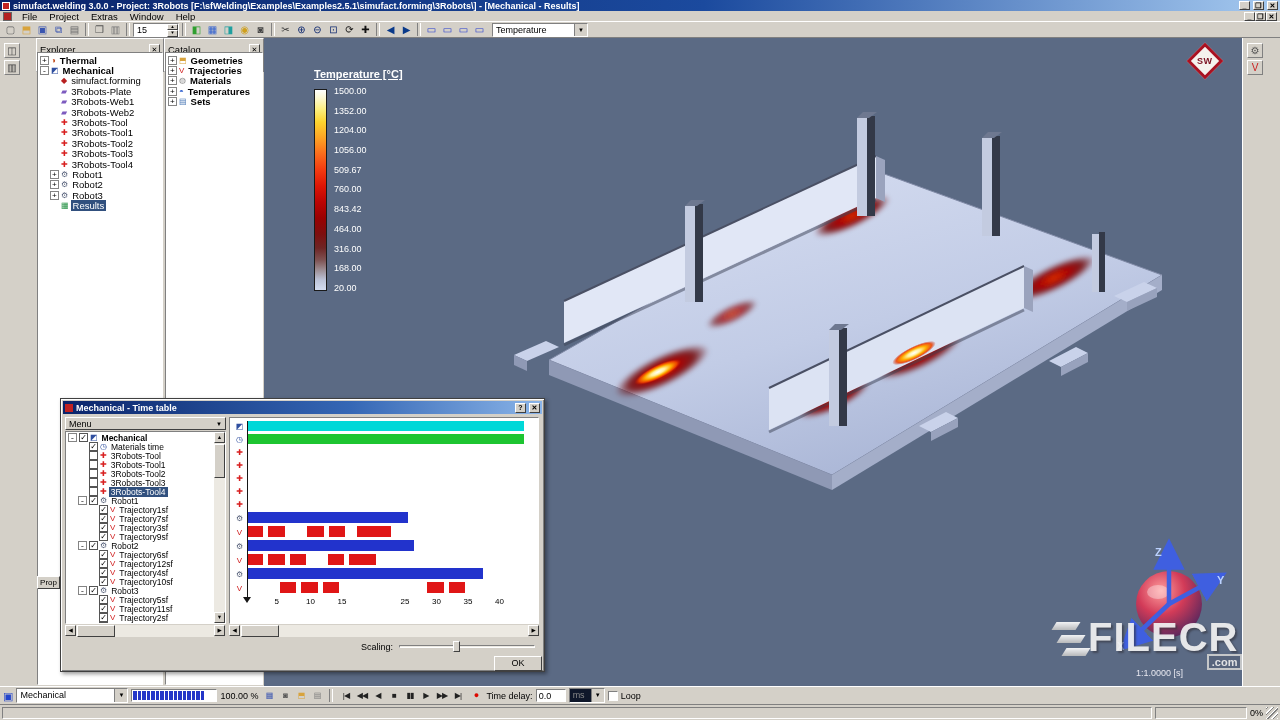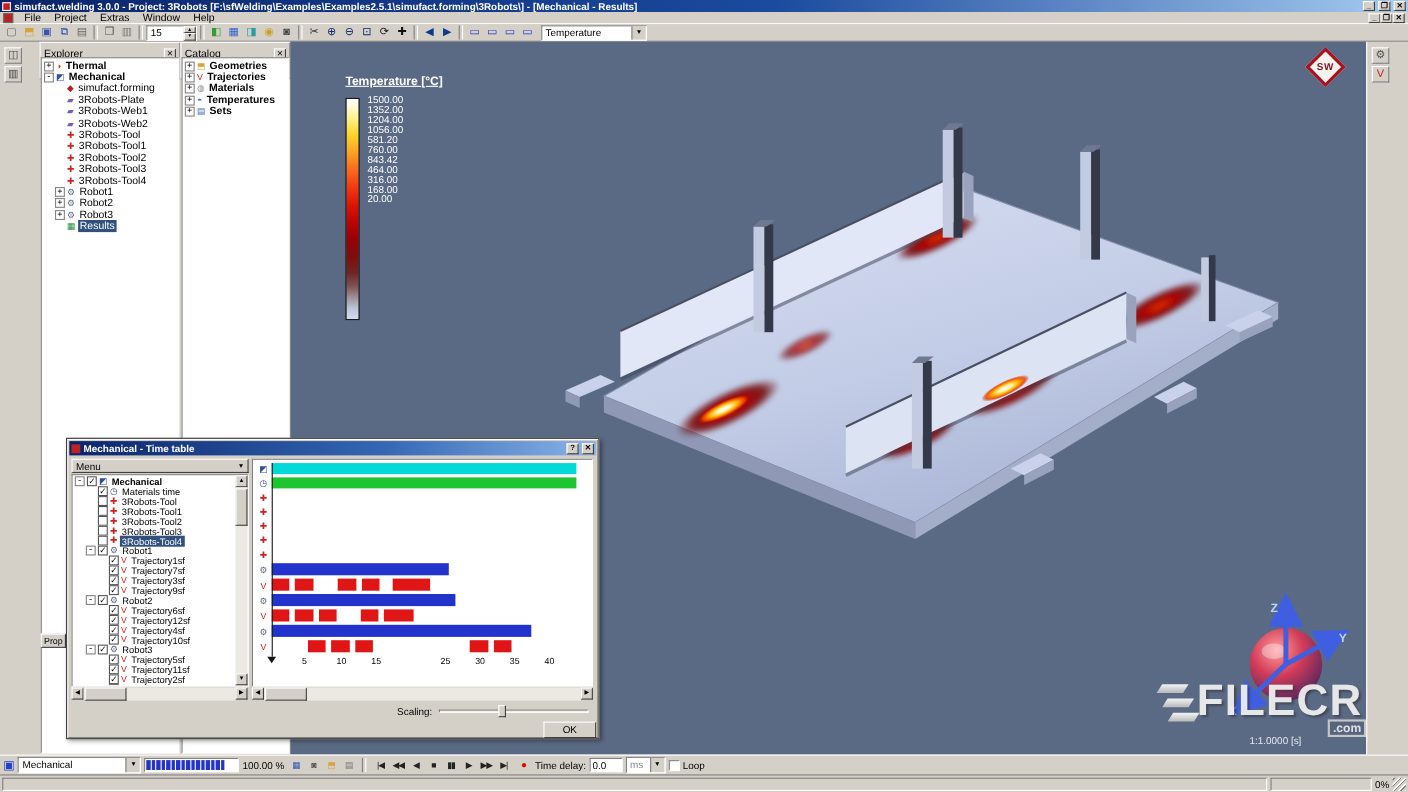--- a/index.html
+++ b/index.html
@@ -17,21 +17,21 @@
 .menubar{left:0;top:11px;width:1280px;height:11px;background:#d4d0c8;display:flex;align-items:center;padding:0 3px;border-bottom:1px solid #fff}
 .mdiicon{width:9px;height:9px;background:#b42222;border:1px solid #666;margin-right:4px;flex:none}
 .mitem{padding:0 6px;font-size:9.5px;line-height:11px}
 .mspacer{flex:1}
 .toolbar{left:0;top:22px;width:1280px;height:16px;background:#d4d0c8;display:flex;align-items:center;padding:0 3px;gap:1px;border-bottom:1px solid #808080}
 .tico{width:15px;height:14px;font-size:10px;line-height:13px;text-align:center;flex:none}
 .tsep{width:4px;height:13px;border-left:1px solid #808080;border-right:1px solid #fff;margin:0 2px;flex:none}
 .combo{display:flex;align-items:stretch;height:14px;background:#fff;border:1px solid;border-color:#808080 #fff #fff #808080;flex:none}
 .combo .cv{flex:1;font-size:9px;line-height:12px;padding:0 3px;white-space:nowrap;overflow:hidden}
 .combo .ca{width:13px;background:#d4d0c8;border-left:1px solid #808080;font-size:6px;line-height:12px;text-align:center}
-.combo.disabled{background:#ffffff}
+.combo.disabled{background:#0f172a}
 .combo.disabled .cv{color:#888}
 .spin{display:flex;flex-direction:column;width:11px}
 .spin span{flex:1;background:#d4d0c8;border:1px solid;border-color:#fff #404040 #404040 #fff;font-size:4.5px;line-height:4.5px;text-align:center}
 
 
 .leftstrip{left:0;top:38px;width:36px;height:648px;background:#d4d0c8;padding-top:3px}
 .rightstrip{left:1242px;top:38px;width:38px;height:648px;background:#d4d0c8;padding-top:3px;border-left:1px solid #fff}
 .lsico{display:block;width:16px;height:15px;margin:2px 0 2px 4px;text-align:center;font-size:10px;line-height:14px;border:1px solid;border-color:#fff #808080 #808080 #fff}
 .sidepanel{background:#d4d0c8}
 .phead{height:13px;display:flex;align-items:flex-end;padding:16px 3px;font-size:9.5px;border:1px solid;border-color:#fff #808080 #808080 #fff}
@@ -47,21 +47,21 @@
 .tlb{padding:0 2px}
 .trow.sel .tlb{background:#31507e;color:#fff}
 .propTab{font-size:8px;line-height:11px;text-align:center;z-index:5}
 
 
 .viewport{left:264px;top:38px;width:978px;height:648px;background:#5b6a84;overflow:hidden}
 .legend{position:absolute;left:50px;top:30px;color:#fff}
 .legtitle{font-size:11px;font-weight:bold;text-decoration:underline;margin-bottom:9px}
 .legbody{display:flex}
 .legbar{width:13px;height:202px;border:1px solid #1a1a1a;background:linear-gradient(180deg,#ffffff 0%,#fdf9d2 4%,#fdee7a 10%,#fed42e 16%,#fda324 24%,#fb6b1c 32%,#f33a10 40%,#dd1505 48%,#bb0404 56%,#990101 64%,#7d0f0f 72%,#6e2525 79%,#7e5252 85%,#9d8e94 90%,#bcc3d8 95%,#d3dcf0 100%)}
-.legvals{display:flex;flex-direction:column;height:206px;margin-left:7px;margin-top:-2px}
+.legvals{display:flex;flex-direction:column;justify-content:space-between;height:206px;margin-left:7px;margin-top:-2px}
 .lval{font-size:9px;line-height:9px}
 .swlogo{position:absolute;left:928px;top:10px}
 .swdiamond{width:26px;height:26px;transform:rotate(45deg);background:#f5f3ee;border:3px solid #a81222;display:flex;align-items:center;justify-content:center}
 .swtext{transform:rotate(-45deg);font-size:9px;font-weight:bold;color:#7a1020;letter-spacing:0.5px}
 .scaletext{position:absolute;left:872px;top:630px;color:#e8e8f0;font-size:9px}
 .wm{position:absolute;left:788px;top:576px;display:flex;opacity:0.92;z-index:3}
 .wmbolt{width:30px;height:48px;position:relative;margin-right:6px;top:4px}
 .wmbolt i{position:absolute;width:24px;height:8px;background:linear-gradient(#ffffff,#bfbfbf);transform:skewX(-32deg)}
 .wmbolt i:nth-child(1){left:2px;top:4px}
 .wmbolt i:nth-child(2){left:7px;top:17px}
@@ -408,21 +408,21 @@
 
   <div class="legend">
     <div class="legtitle">Temperature [°C]</div>
     <div class="legbody">
       <div class="legbar"></div>
       <div class="legvals" id="legend-values">
           <div class="lval">1500.00</div>
           <div class="lval">1352.00</div>
           <div class="lval">1204.00</div>
           <div class="lval">1056.00</div>
-          <div class="lval">581.20</div>
+          <div class="lval">509.67</div>
           <div class="lval">760.00</div>
           <div class="lval">843.42</div>
           <div class="lval">464.00</div>
           <div class="lval">316.00</div>
           <div class="lval">168.00</div>
           <div class="lval">20.00</div>
         </div>
     </div>
   </div>
 

